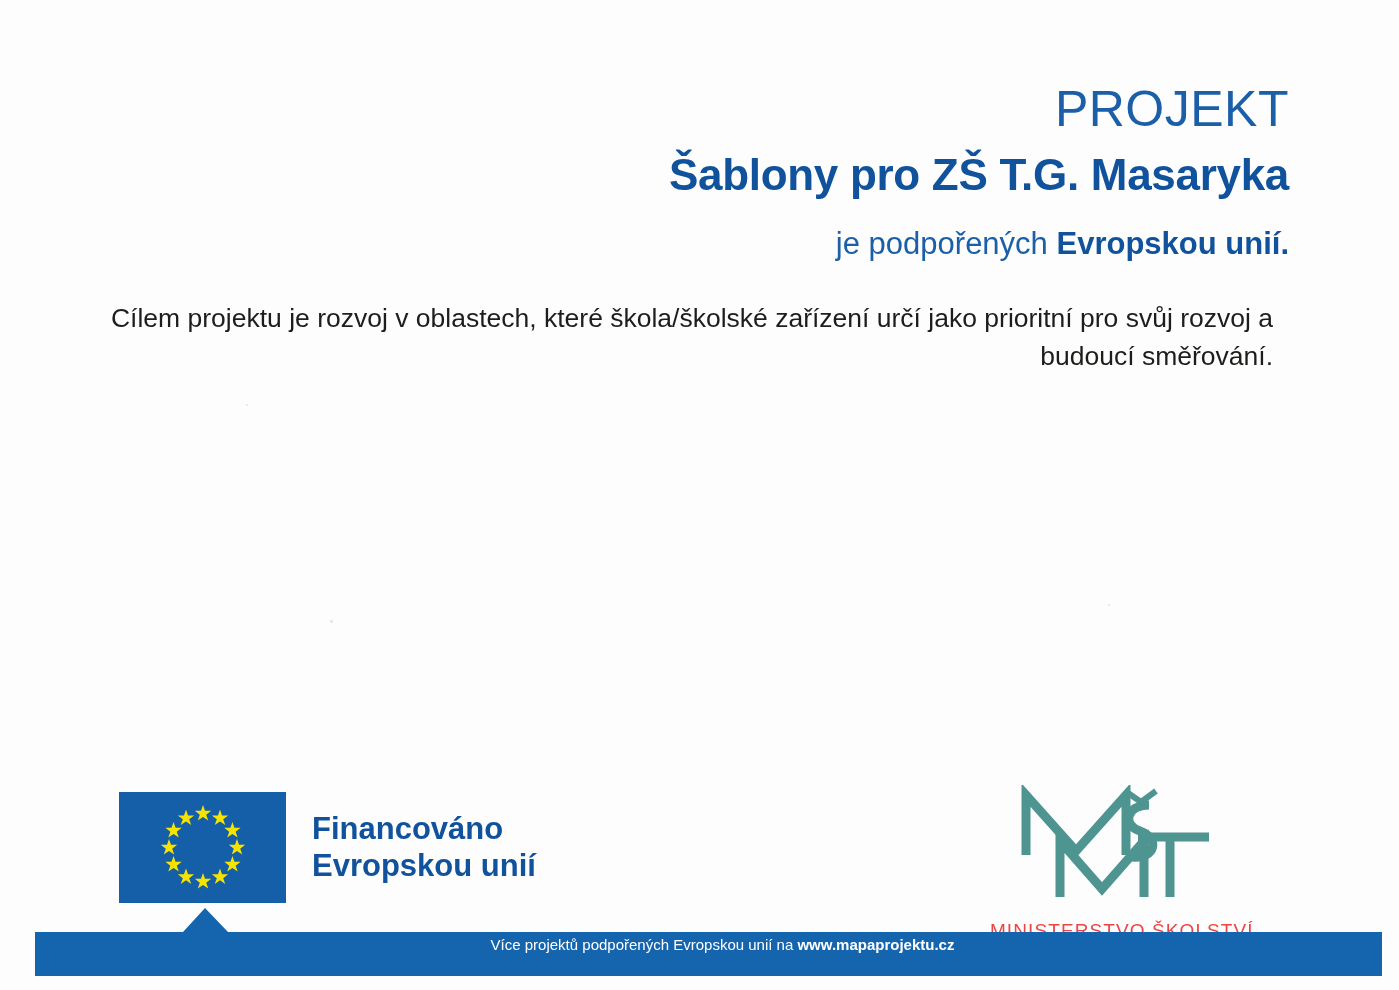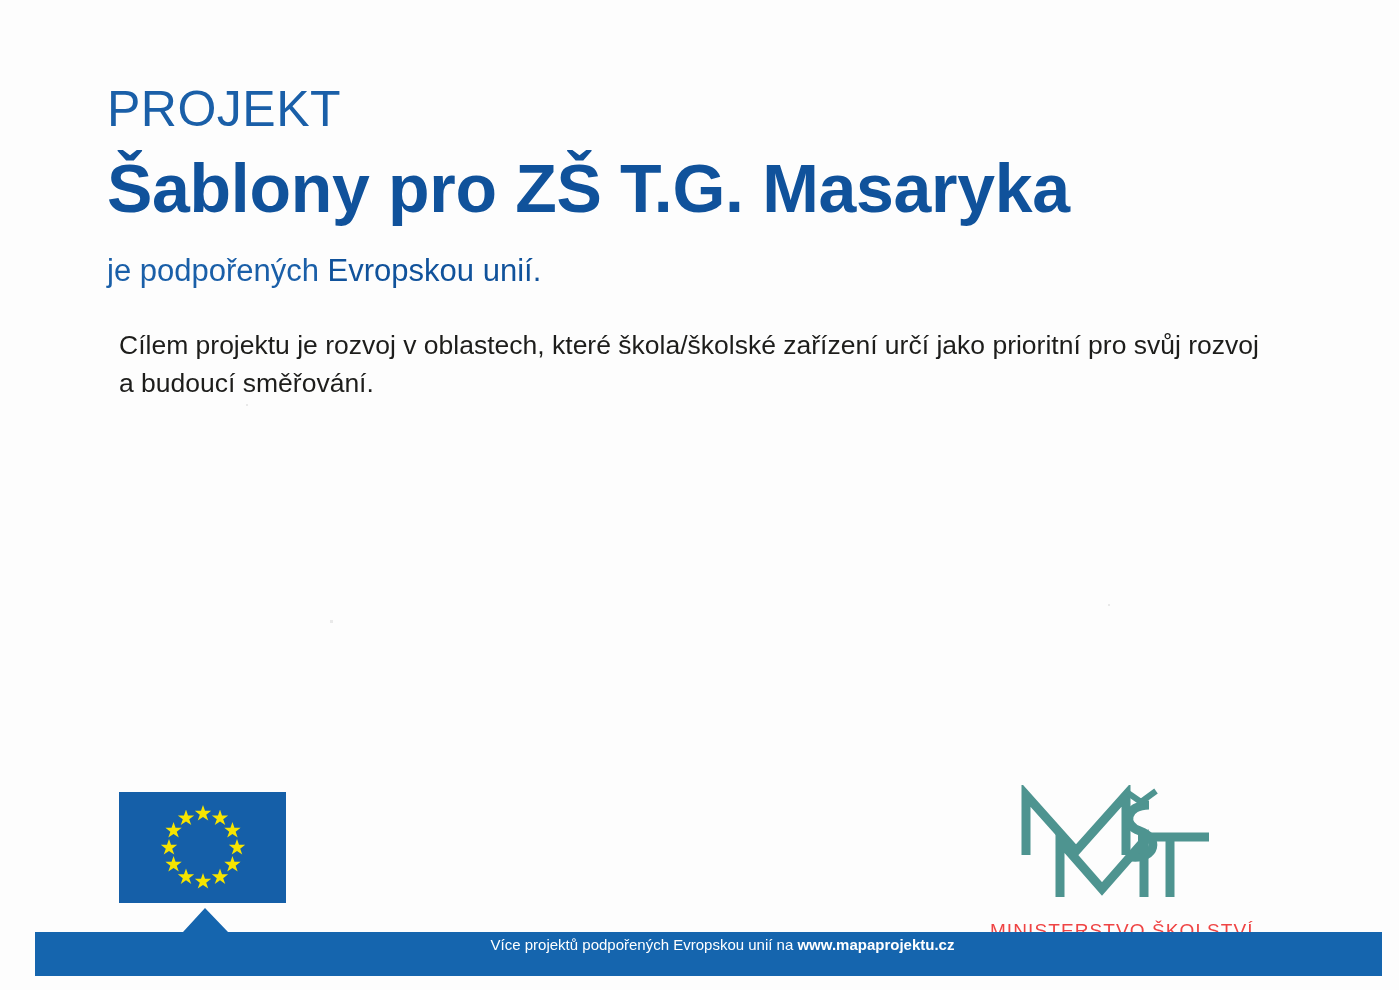--- a/index.html
+++ b/index.html
@@ -18,55 +18,56 @@
 
   .poster {
     position: absolute;
     inset: 0;
     background: #fdfdfd;
   }
 
   
   .content {
     position: absolute;
-    left: 107px;
+    left: 81px;
     top: 82px;
     right: 110px;
+    text-align: right;
   }
 
   .eyebrow {
     font-size: 50px;
     line-height: 1.08;
     font-weight: 400;
     letter-spacing: 0.5px;
     color: #1A5FA8;
     margin: 0 0 14px 0;
     white-space: nowrap;
   }
 
   .project-title {
-    font-size: 68px;
+    font-size: 44px;
     line-height: 1.12;
     font-weight: 700;
     letter-spacing: -0.3px;
     color: #10529B;
     margin: 0 0 26px 0;
     white-space: nowrap;
   }
 
   .funded-line {
     font-size: 31px;
     line-height: 1.2;
     font-weight: 400;
     color: #1A5FA8;
     margin: 0 0 38px 0;
     white-space: nowrap;
   }
   .funded-line .strong {
-    font-weight: 400;
+    font-weight: 700;
     color: #10529B;
   }
 
   .goal-paragraph {
     font-size: 26.5px;
     line-height: 1.42;
     font-weight: 400;
     color: #1d1d1b;
     margin: 12px;
     max-width: 1180px;
@@ -204,20 +205,24 @@
             <div class="eu-star" style="left: 104.945px; top: 64px; background: rgb(246, 228, 0);"></div>
             <div class="eu-star" style="left: 92.5px; top: 76.4449px; background: rgb(246, 228, 0);"></div>
             <div class="eu-star" style="left: 75.5px; top: 81px; background: rgb(246, 228, 0);"></div>
             <div class="eu-star" style="left: 58.5px; top: 76.4449px; background: rgb(246, 228, 0);"></div>
             <div class="eu-star" style="left: 46.0551px; top: 64px; background: rgb(246, 228, 0);"></div>
             <div class="eu-star" style="left: 41.5px; top: 47px; background: rgb(246, 228, 0);"></div>
             <div class="eu-star" style="left: 46.0551px; top: 30px; background: rgb(246, 228, 0);"></div>
             <div class="eu-star" style="left: 58.5px; top: 17.5551px; background: rgb(246, 228, 0);"></div>
           </div>
       </div>
+      <div class="eu-caption">
+        <span>Financováno</span><br>
+        <span>Evropskou unií</span>
+      </div>
     </div>
 
     <div class="msmt-block">
       <svg class="msmt-mark" width="230" height="118" viewBox="0 0 230 118" aria-hidden="true">
         <g fill="none" stroke="#4E9490" stroke-width="9" stroke-linecap="butt" stroke-linejoin="miter">
 
           <path d="M16 70 L16 10 L66 66 L116 10 L116 70"></path>
 
           <path d="M139 20 C116 20 112 40 130 46 C150 53 146 74 122 72"></path>
 

